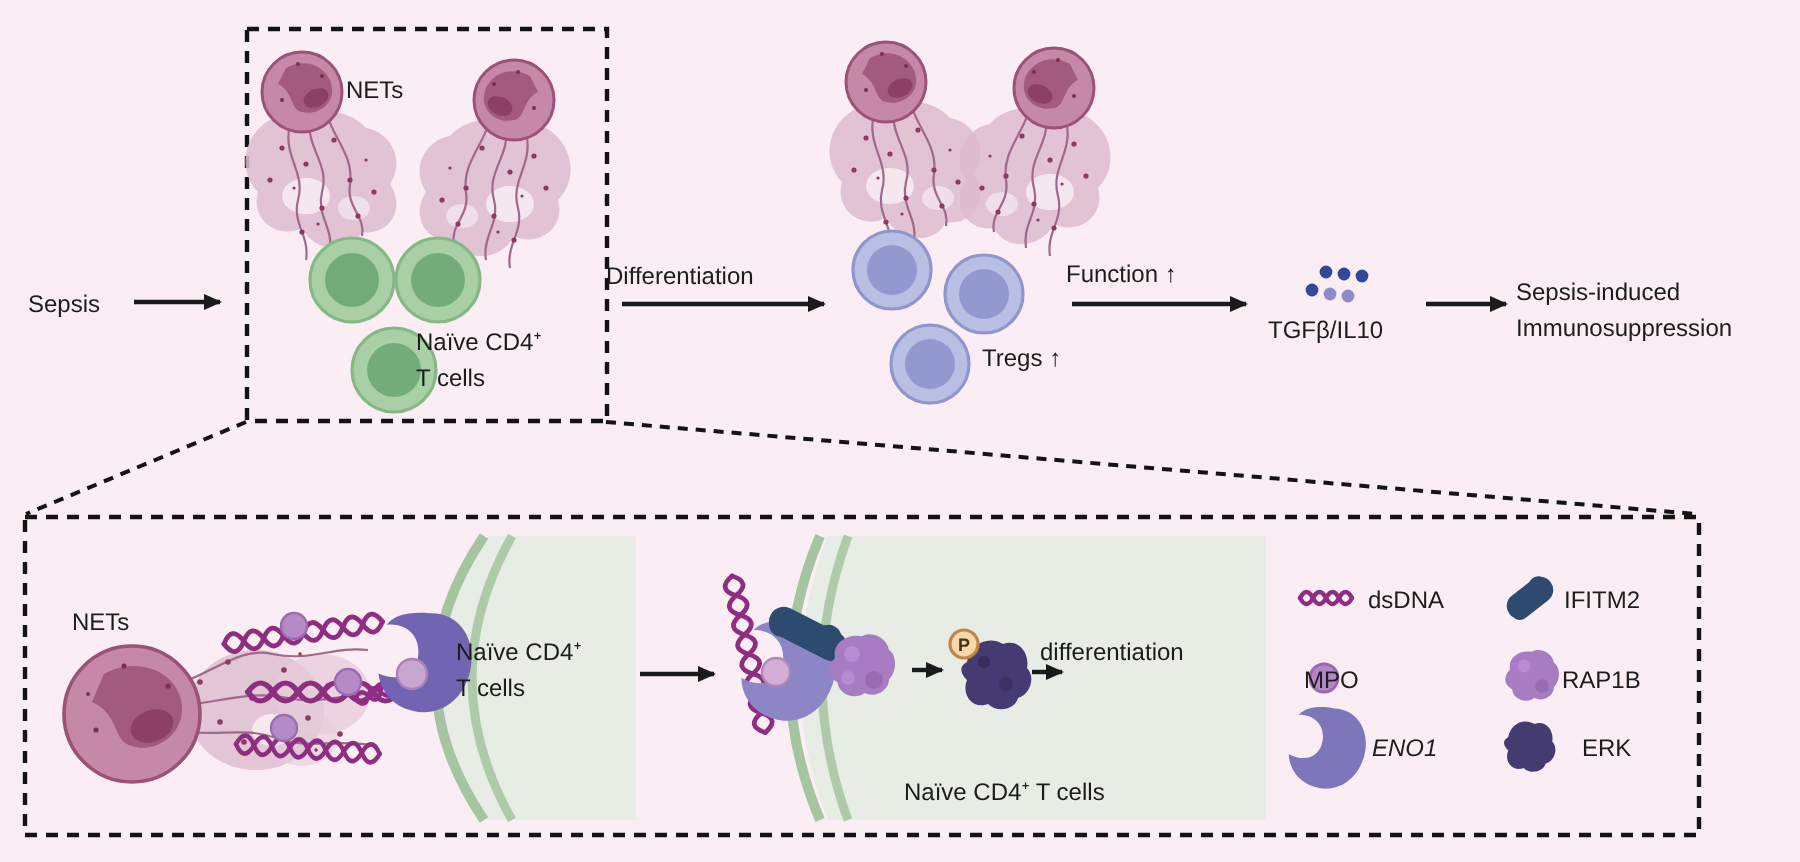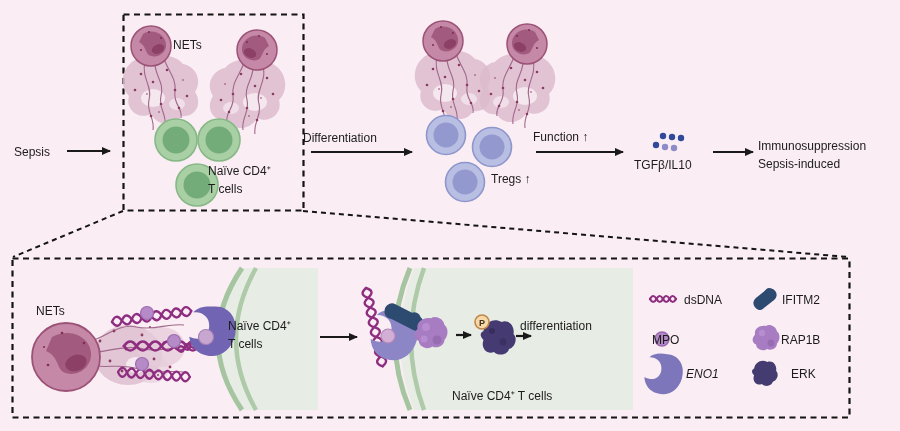--- a/index.html
+++ b/index.html
@@ -231,22 +231,22 @@
 <div class="lbl" style="left:173px;top:36px;">NETs</div>
 <div class="lbl ctr" style="left:208px;top:162px;width:92px;">
   <div>Naïve CD4⁺</div>
   <div>T cells</div>
 </div>
 <div class="lbl ctr" style="left:303px;top:129px;width:116px;">Differentiation</div>
 <div class="lbl" style="left:491px;top:170px;">Tregs ↑</div>
 <div class="lbl ctr" style="left:533px;top:128px;width:96px;">Function ↑</div>
 <div class="lbl ctr" style="left:634px;top:156px;width:86px;">TGFβ/IL10</div>
 <div class="lbl ctr" style="left:758px;top:137px;width:142px;">
+  <div>Sepsis-induced</div>
   <div>Immunosuppression</div>
-  <div>Sepsis-induced</div>
 </div>
 
 <div class="lbl" style="left:36px;top:302px;">NETs</div>
 <div class="lbl ctr" style="left:228px;top:317px;width:90px;">
   <div>Naïve CD4⁺</div>
   <div>T cells</div>
 </div>
 <div class="lbl ctr" style="left:520px;top:317px;width:114px;">
   <div>differentiation</div>
 </div>

